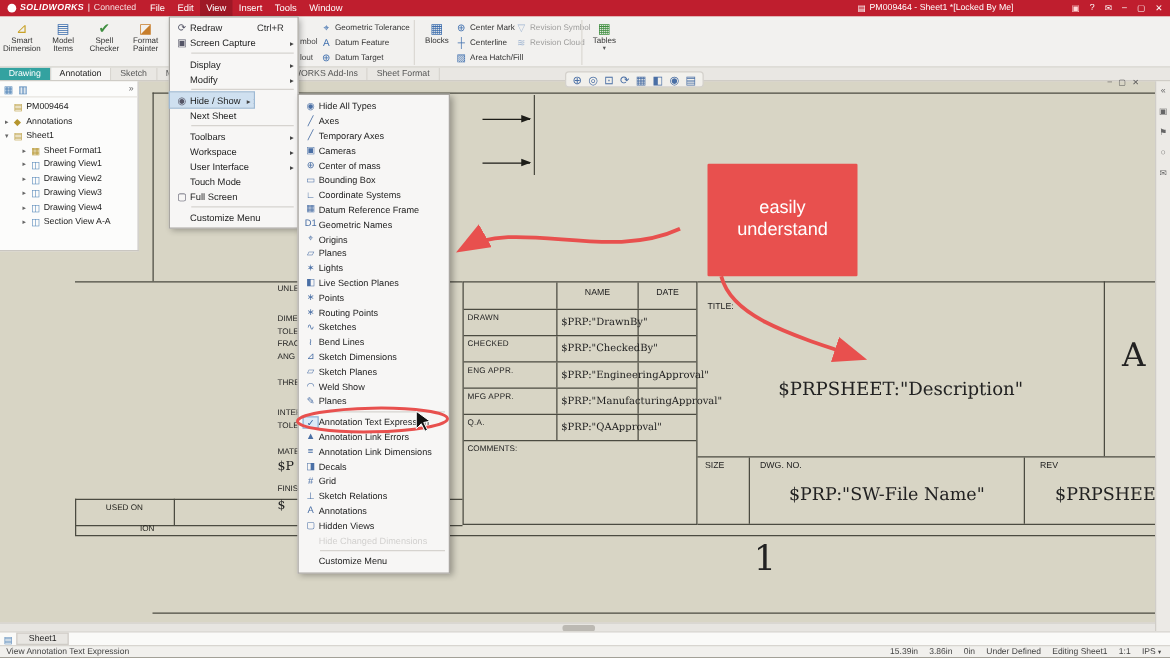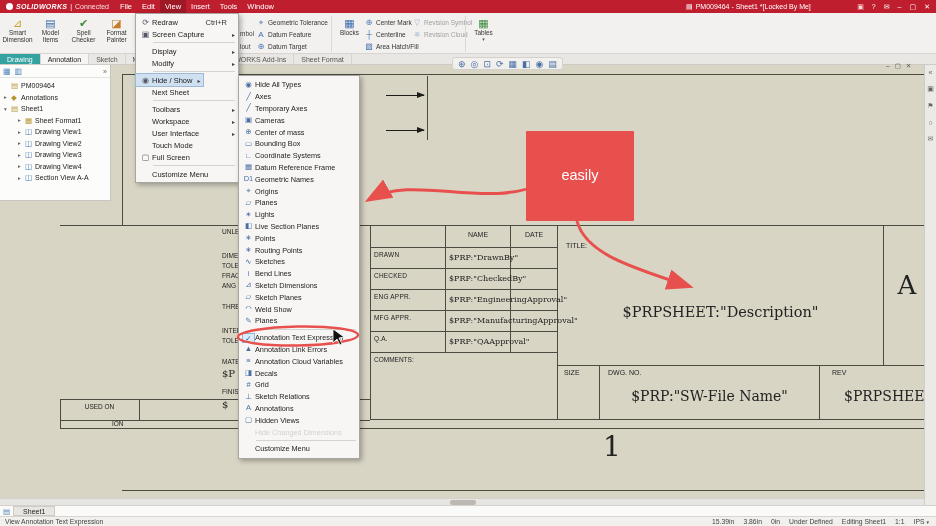--- a/index.html
+++ b/index.html
@@ -102,21 +102,21 @@
 .sm-icon{width:13px;text-align:center;font-size:7.5px;color:#4a6fa5;line-height:10px}
 .sm-row.chk .sm-icon{background:#dcebf8;border:1px solid #8fb3d6;color:#2a5c9c;height:10px}
 .sm-row.dis{color:#a5a3a0}
 
 
 .headsup{position:absolute;left:452px;top:57px;height:13px;display:flex;align-items:center;gap:5px;background:rgba(242,241,238,.93);border:1px solid #d4d1cc;border-radius:3px;padding:0 5px;z-index:8;font-size:9px;color:#4a6fa5}
 .doc-controls{position:absolute;left:886px;top:62px;display:flex;gap:5px;font-size:6.5px;color:#555;z-index:7}
 .rstrip{position:absolute;right:0;top:65px;width:12px;height:440px;background:#eceae6;border-left:1px solid #d0cdc8;z-index:6;display:flex;flex-direction:column;align-items:center;gap:9px;padding-top:4px;font-size:7px;color:#666}
 
 
-.callout{position:absolute;left:526px;top:131px;width:108px;height:90px;background:#e8504e;color:#fff;z-index:55;display:flex;flex-direction:column;justify-content:center;text-align:center;font-size:14.5px;line-height:1.22;border-radius:1px}
+.callout{position:absolute;left:566px;top:131px;width:120px;height:90px;background:#e8504e;color:#fff;z-index:55;display:flex;flex-direction:column;justify-content:center;text-align:center;font-size:14.5px;line-height:1.22;border-radius:1px}
 .overlay-svg{position:absolute;left:0;top:0;z-index:60;pointer-events:none}
 
 
 .hscroll{position:absolute;left:0;top:498px;width:924px;height:7px;background:#e7e5e1;border-top:1px solid #d5d2cd;z-index:5}
 .hthumb{position:absolute;left:450px;top:1px;width:26px;height:5px;background:#bcb9b3;border-radius:2px}
 .sheetrow{position:absolute;left:0;top:505px;width:936px;height:11px;background:#fafaf8;border-top:1px solid #d5d2cd;display:flex;align-items:center;z-index:20;font-size:7px}
 .sr-icon{color:#4a7fb5;padding:0 3px;font-size:7.5px}
 .sheet-tab{background:#e8e6e2;border:1px solid #cfccc6;padding:0 9px;height:10px;display:flex;align-items:center}
 .status{position:absolute;left:0;top:516px;width:936px;height:10px;background:#f1f0ed;border-top:1px solid #d8d5d0;display:flex;align-items:center;font-size:6.8px;color:#444;z-index:20;padding:0 5px}
 .status-right{margin-left:auto;display:flex;gap:9px;align-items:center;padding-right:2px}
@@ -674,21 +674,21 @@
         <span>Annotation Text Expression</span>
       </div>
 
       <div class="sm-row">
         <span class="sm-icon">▲</span>
         <span>Annotation Link Errors</span>
       </div>
 
       <div class="sm-row">
         <span class="sm-icon">≡</span>
-        <span>Annotation Cloud Variables</span>
+        <span>Annotation Link Dimensions</span>
       </div>
 
       <div class="sm-row">
         <span class="sm-icon">◨</span>
         <span>Decals</span>
       </div>
 
       <div class="sm-row">
         <span class="sm-icon">#</span>
         <span>Grid</span>
@@ -720,20 +720,21 @@
       </div>
 
       <div class="sm-row">
         <span class="sm-icon"></span>
         <span>Customize Menu</span>
       </div>
     </div>
 
   <div class="callout">
     <div>easily</div>
+    <div>understand</div>
   </div>
 
   <svg class="overlay-svg" width="936" height="526">
     <defs>
       <marker id="ah" markerWidth="9" markerHeight="8" refX="7" refY="3.5" orient="auto">
         <path d="M0,0 L9,3.5 L0,7 z" fill="#e8504e"></path>
       </marker>
     </defs>
     <path d="M544,183 C486,210 414,174 370,199" stroke="#e8504e" stroke-width="3" fill="none" marker-end="url(#ah)"></path>
     <path d="M577,221 C585,252 626,266 688,286" stroke="#e8504e" stroke-width="3" fill="none" marker-end="url(#ah)"></path>

